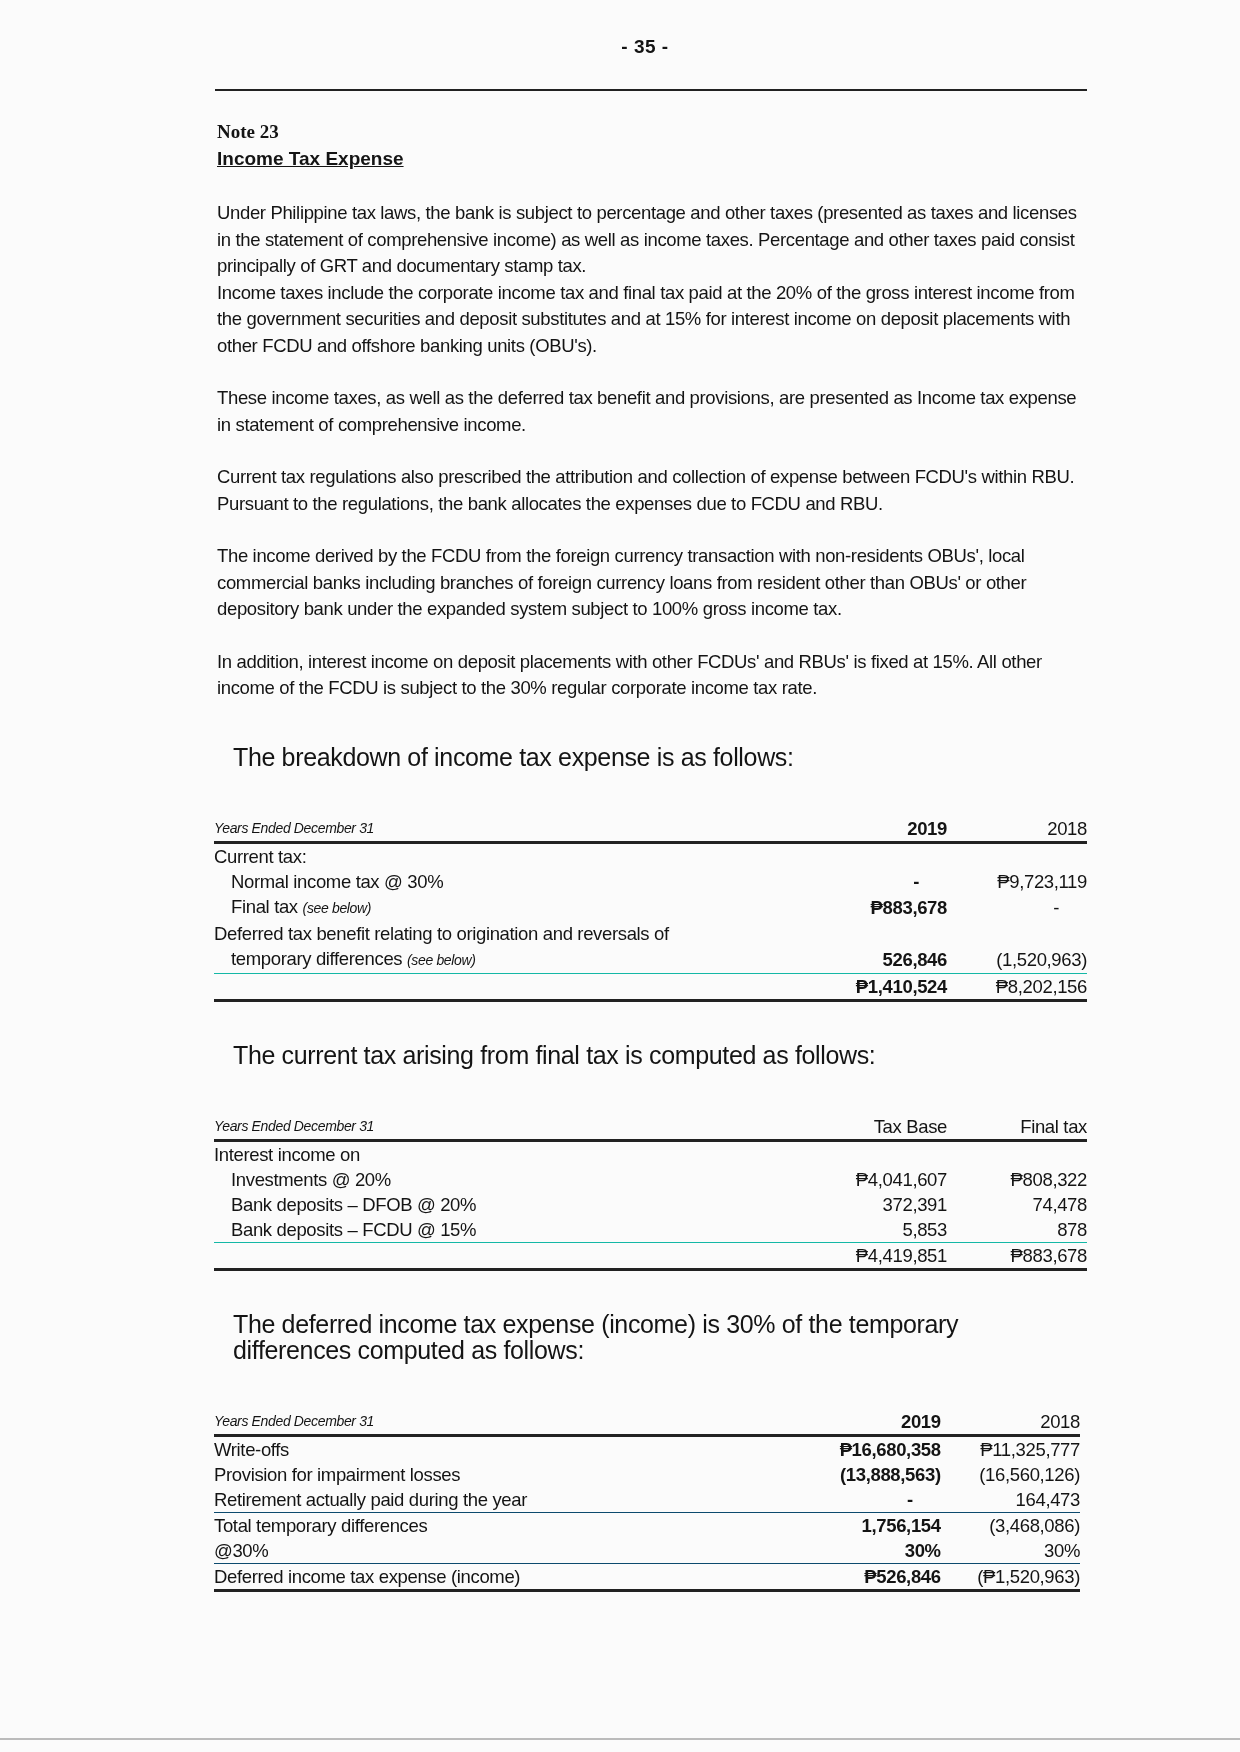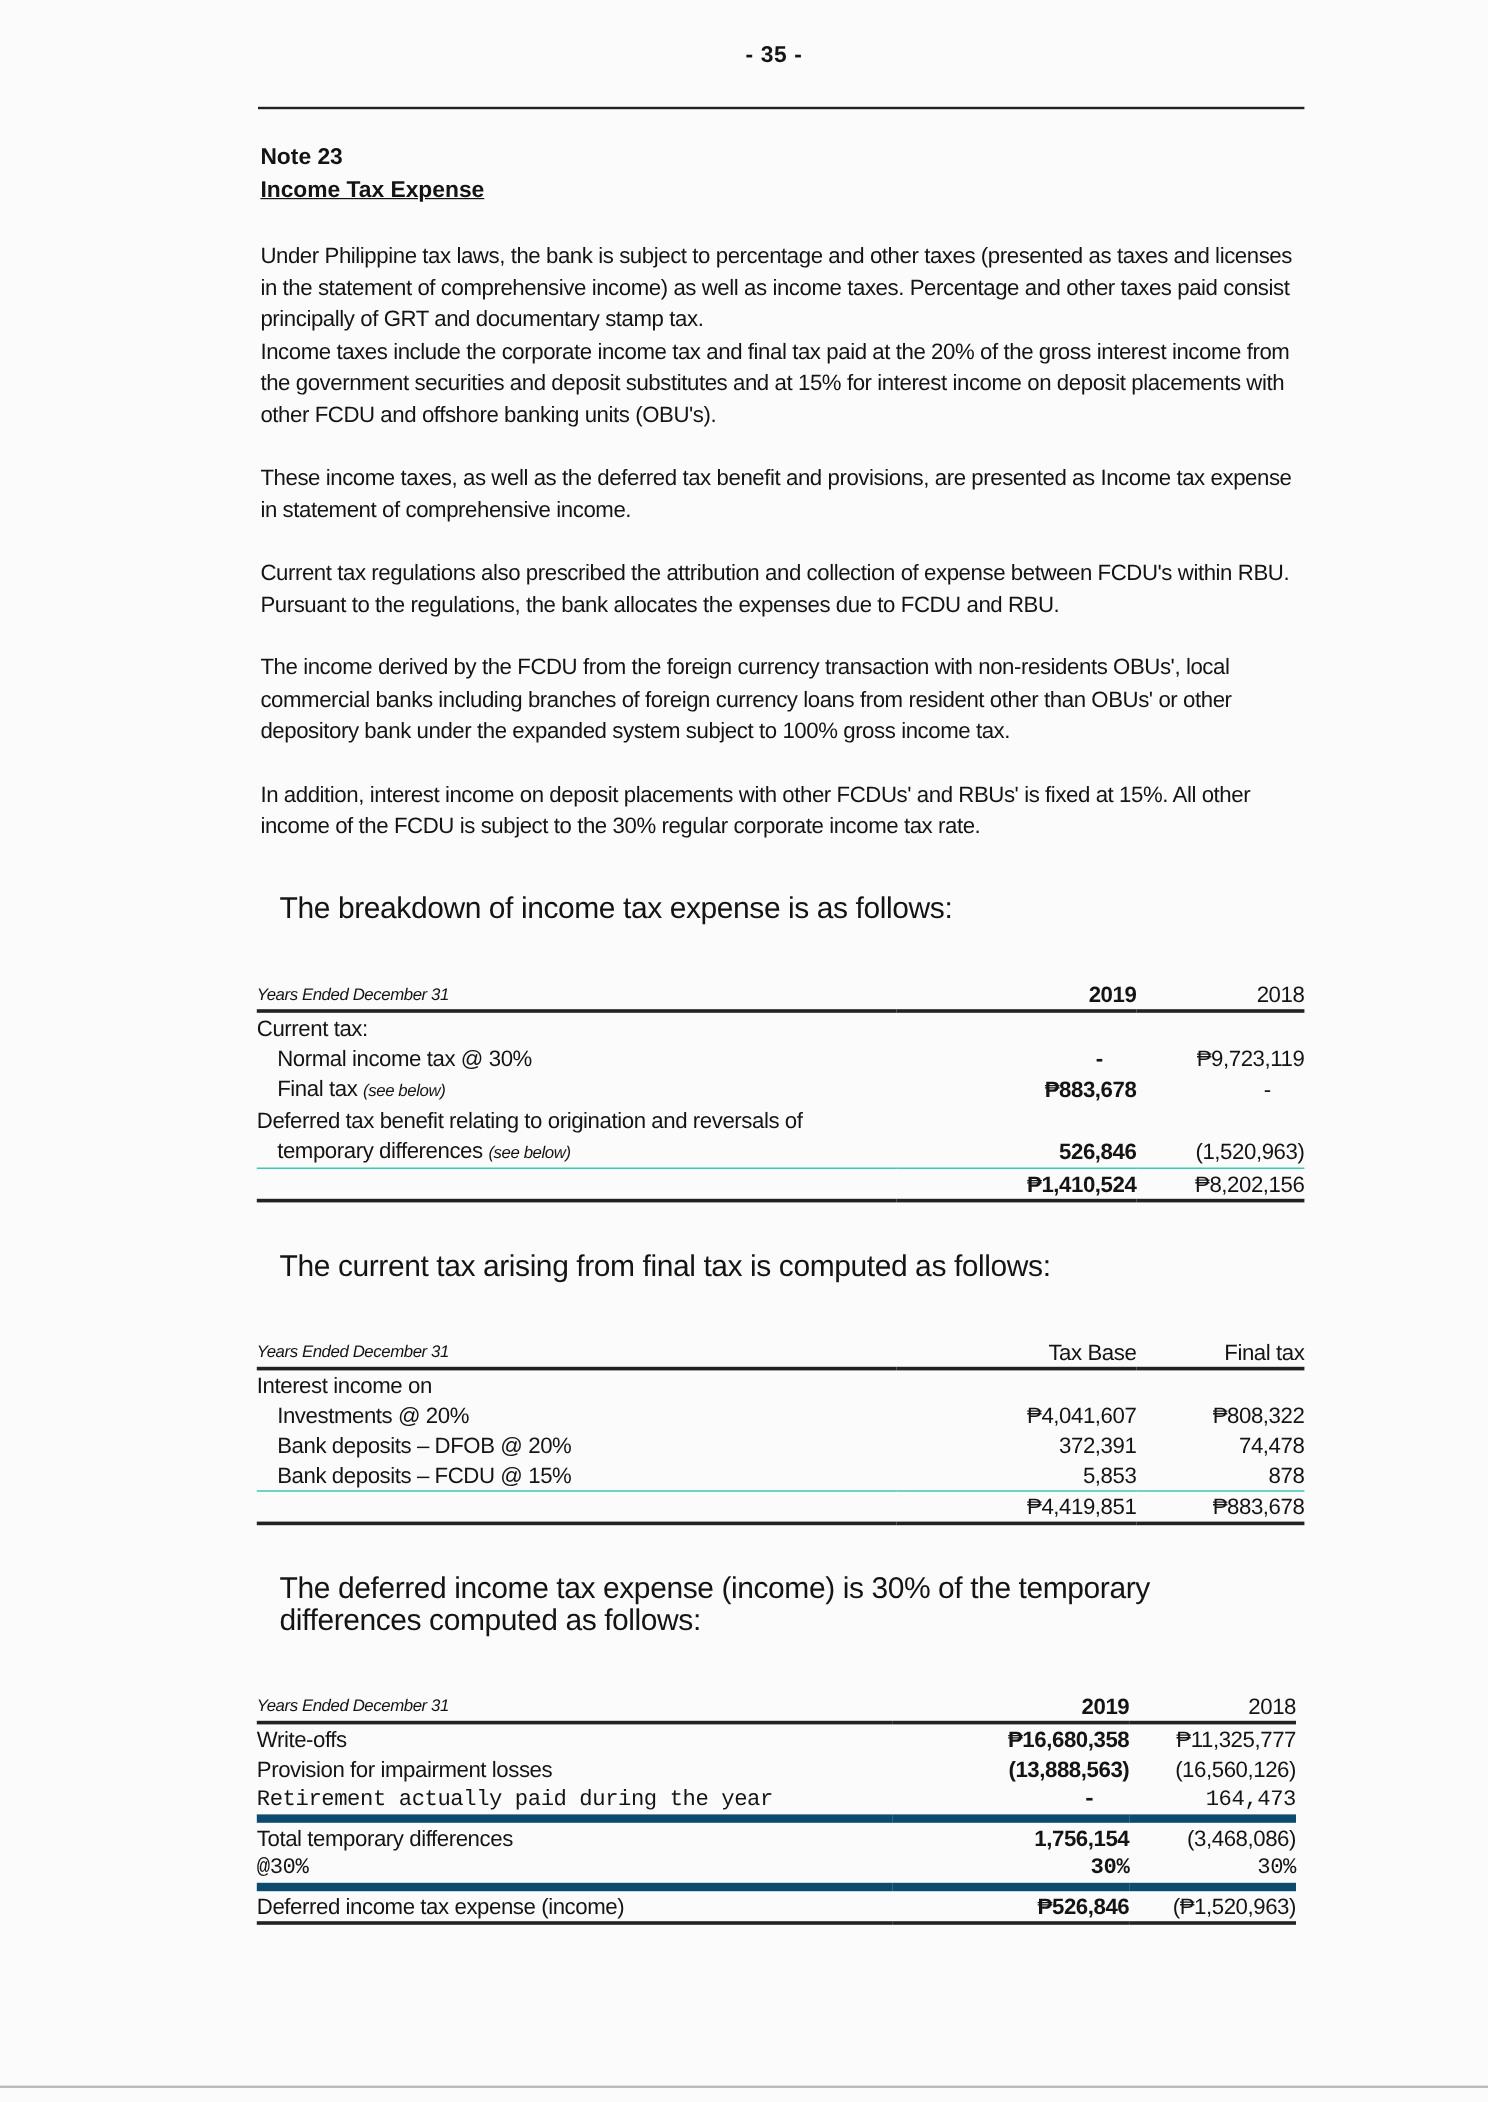--- a/index.html
+++ b/index.html
@@ -3,40 +3,40 @@
 <meta charset="utf-8">
 <style>
   html, body { margin:0; padding:0; }
   body {
     width:1240px; height:1752px; background:#fbfbfb; position:relative;
     font-family:"Liberation Sans", sans-serif; color:#141414; overflow:hidden;
   }
   .page-number { position:absolute; top:36px; left:0; width:1290px; text-align:center; font-size:19px; font-weight:bold; letter-spacing:0.5px; }
   .top-rule { position:absolute; top:89px; left:215px; width:872px; height:0; border-top:2px solid #222; }
   .content { position:absolute; left:217px; top:118px; width:870px; }
-  .note-num { font-size:19px; font-weight:bold; line-height:27px; }
+  .note-num { font-size:19px; font-weight:bold; line-height:27px;font-family:Liberation Serif, serif; }
   .note-title { font-size:19px; font-weight:bold; text-decoration:underline; line-height:27px; }
   p.para { margin:0; font-size:18.5px; line-height:26.5px; letter-spacing:-0.35px; }
   .gap-title { height:28px; }
   .gap { height:26px; }
   .intro { margin:16px; font-size:25px; line-height:26px; letter-spacing:-0.35px; }
   table.fin { border-collapse:collapse; width:873px; margin-left:-3px; font-size:18.5px; letter-spacing:-0.35px; }
   table.fin td { padding:0; line-height:25px; height:25px; white-space:nowrap; }
   table.fin td.num { text-align:right; }
   table.fin td.c1 { width:533px; }
   table.fin td.c2 { width:200px; }
   table.fin td.c3 { width:140px; }
   .hdr td { border-bottom:3px solid #222; }
   .hdr .caption { font-style:italic; font-size:14px; vertical-align:bottom; }
   .indent { padding-left:17px !important; }
   .small-it { font-style:italic; font-size:14px; }
   .bold { font-weight:bold; }
   .line-above td { border-top:1px solid #14b8a6; }
   .dbl-below td { border-bottom:3px solid #222; }
-  .thin-below td { border-bottom:7px solid #0c4a6e;font-family:Liberation Mono, monospace; }
+  .thin-below td { border-bottom:1px solid #0c4a6e; }
   .bottom-rule { position:absolute; top:1738px; left:0; width:1240px; border-top:2px solid #bbb; }
 </style>
 </head>
 <body>
 
 <div class="page-number">- 35 -</div>
 <div class="top-rule"></div>
 
 <div class="content">
   <div class="note-num">Note 23</div>

